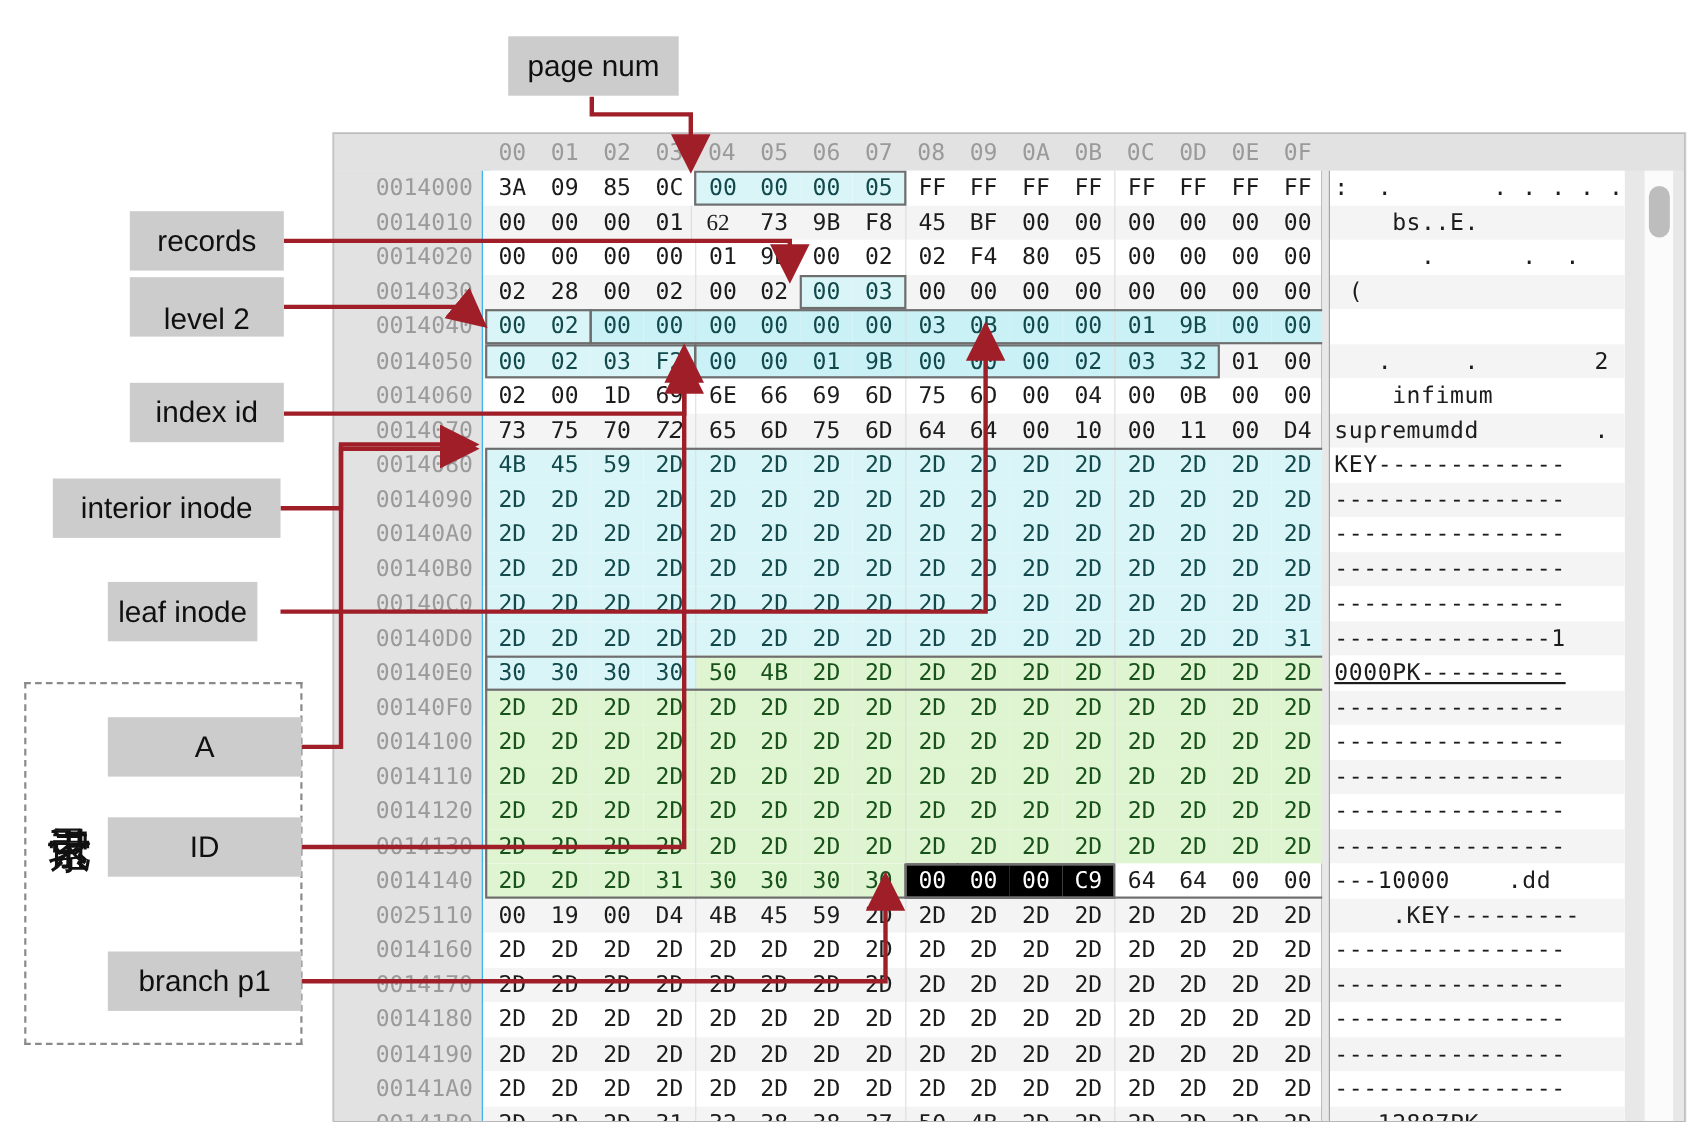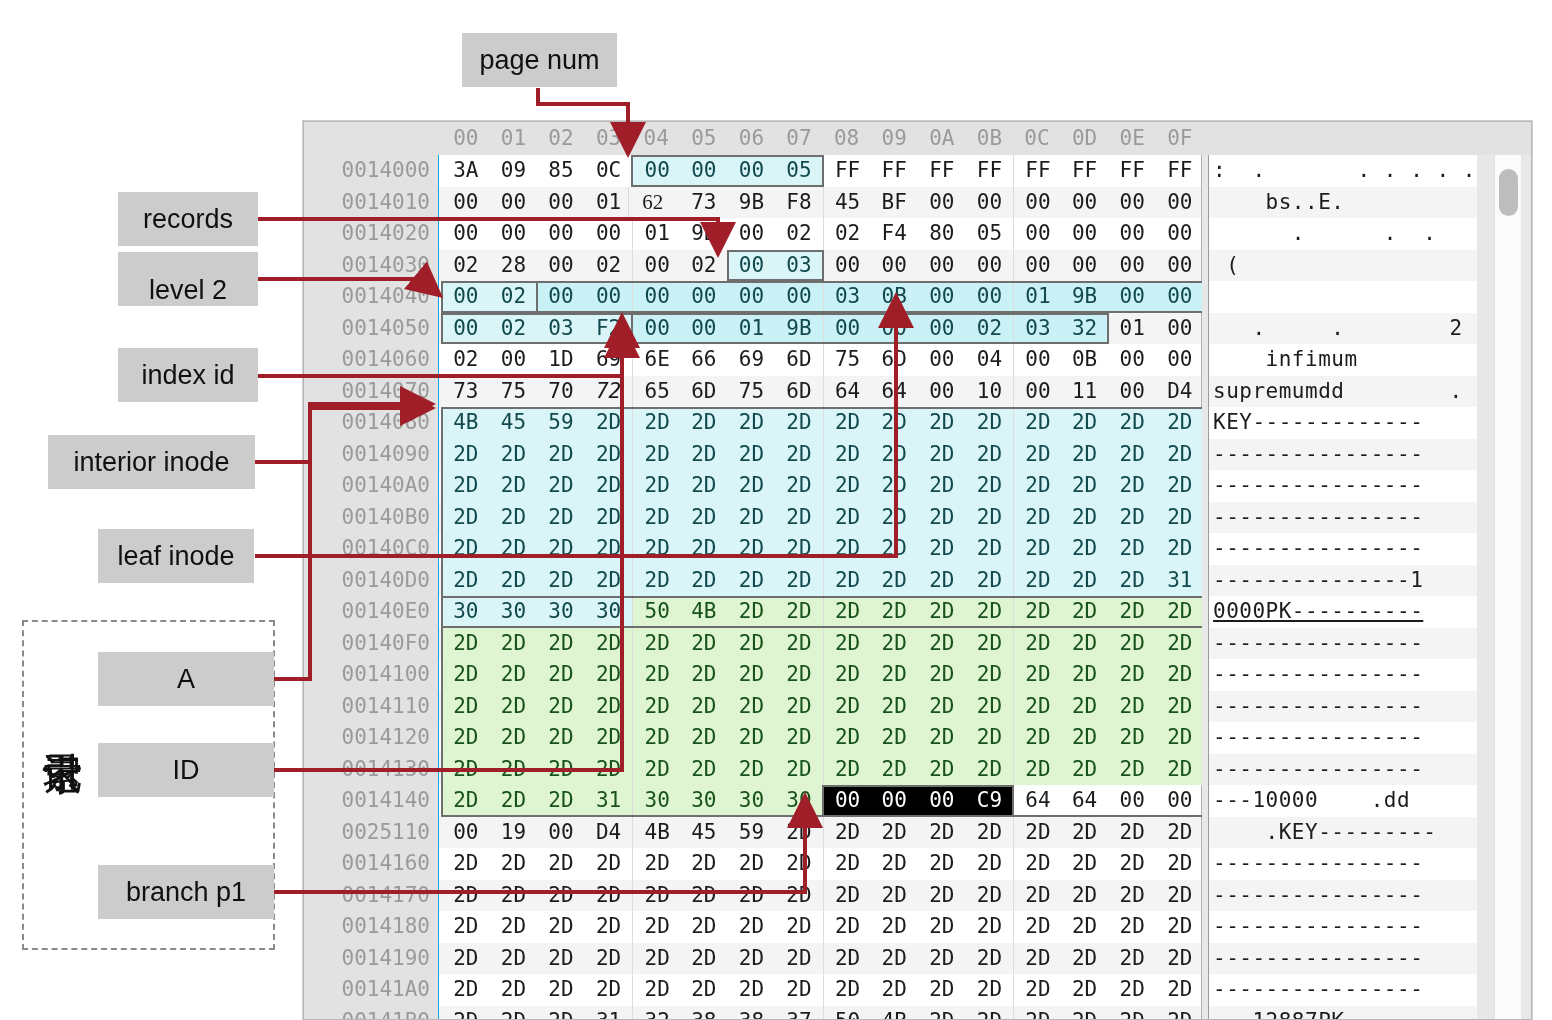--- a/index.html
+++ b/index.html
@@ -762,21 +762,21 @@
 </div>
 <div class="lbl" style="left:118px;top:252px;width:140px;height:54px;font-size:27px;align-items:flex-end;">
   <span>level 2</span>
 </div>
 <div class="lbl" style="left:118px;top:348px;width:140px;height:54px;font-size:27px;">
   <span>index id</span>
 </div>
 <div class="lbl" style="left:48px;top:435px;width:207px;height:54px;font-size:27px;">
   <span>interior inode</span>
 </div>
-<div class="lbl" style="left:98px;top:529px;width:156px;height:54px;font-size:27px;">
+<div class="lbl" style="left:98px;top:529px;width:136px;height:54px;font-size:27px;">
   <span>leaf inode</span>
 </div>
 
 <div id="dashbox"></div>
 <div id="cnchar">
   <span style="writing-mode:vertical-rl;">索引记录</span>
 </div>
 
 <div class="lbl" style="left:98px;top:652px;width:176px;height:54px;font-size:27px;">
   <span>A</span>

